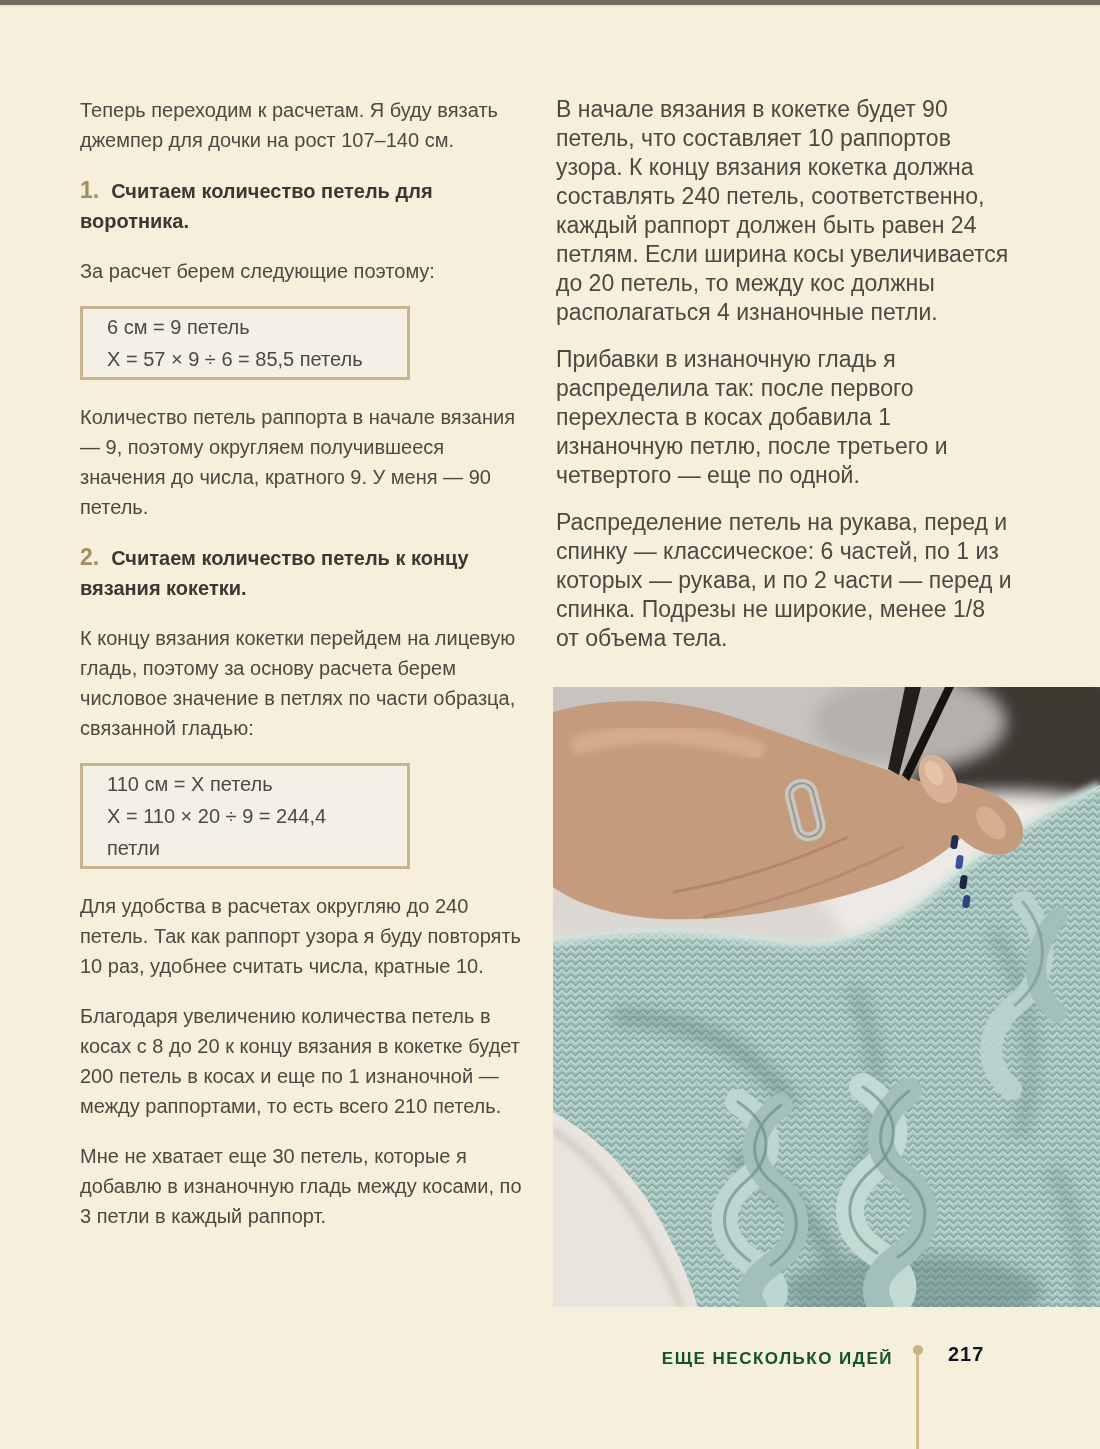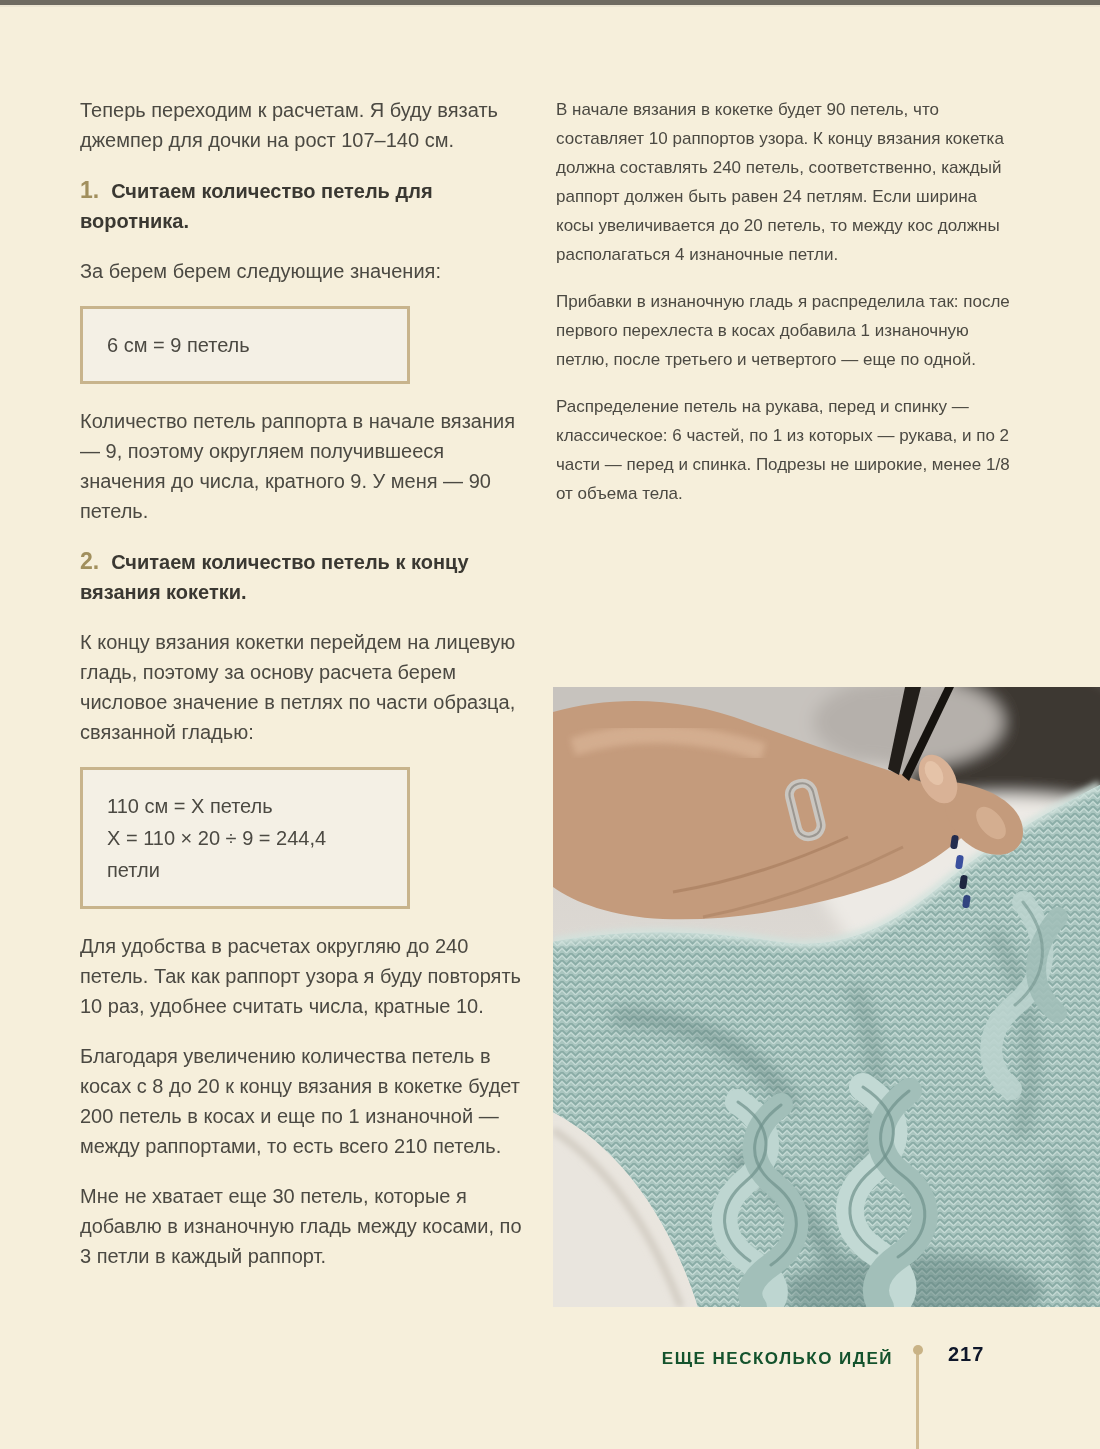--- a/index.html
+++ b/index.html
@@ -7,32 +7,32 @@
     width:1100px;height:1449px;position:relative;overflow:hidden;
     background:#f6efdb;color:#4b4942;
     font-family:"Liberation Sans","DejaVu Sans",sans-serif;
   }
   .topbar{
     position:absolute;top:0;left:0;width:1100px;height:5px;
     background:#6f6b61;border-bottom:2px solid #ece5d2;
   }
   .col{position:absolute;top:95px;font-size:20px;line-height:30px;}
   .col-left{left:80px;width:452px;}
-  .col-right{left:556px;width:458px;font-size:17px;line-height:29px;}
+  .col-right{left:556px;width:458px;font-size:23px;line-height:29px;}
   .col p{margin:0 0 20px 0;}
   .col-right p{margin:0 0 18px 0;}
   .section-head{font-weight:bold;color:#3a3832;margin:0 0 20px 0;}
   .section-num{
     color:#a18f5d;font-weight:bold;font-size:23px;margin-right:12px;
     display:inline-block;
   }
   .formula-box{
     box-sizing:border-box;width:330px;
     border:3px solid #c8b48c;background:#f4f0e5;
-    padding:20px 24px;margin:0 0 22px 0;
+    padding:2px 24px;margin:0 0 22px 0;
   }
   .formula-line{line-height:32px;color:#4b4942;}
   .photo{
     position:absolute;left:553px;top:687px;width:547px;height:620px;
     overflow:hidden;background:#d8d4cf;
   }
   .photo svg{display:block;}
   .footer-title{
     position:absolute;top:1349px;left:0;width:893px;text-align:right;
     font-weight:bold;font-size:17px;letter-spacing:1.5px;color:#14532d;
@@ -55,24 +55,25 @@
 
 <div class="topbar"></div>
 
 <div class="col col-left">
   <p>Теперь переходим к расчетам. Я буду вязать джемпер для дочки на рост 107–140 см.</p>
 
   <div class="section-head">
     <span class="section-num">1.</span><span>Считаем количество петель для воротника.</span>
   </div>
 
-  <p>За берем берем следующие значения:</p>
+  <p>За расчет берем следующие поэтому:</p>
 
   <div class="formula-box">
     <div class="formula-line">6 см = 9 петель</div>
+    <div class="formula-line">X = 57 × 9 ÷ 6 = 85,5 петель</div>
   </div>
 
   <p>Количество петель раппорта в начале вязания — 9, поэтому округляем получившееся значения до числа, кратного 9. У меня — 90 петель.</p>
 
   <div class="section-head">
     <span class="section-num">2.</span><span>Считаем количество петель к концу вязания кокетки.</span>
   </div>
 
   <p>К концу вязания кокетки перейдем на лицевую гладь, поэтому за основу расчета берем числовое значение в петлях по части образца, связанной гладью:</p>
 

